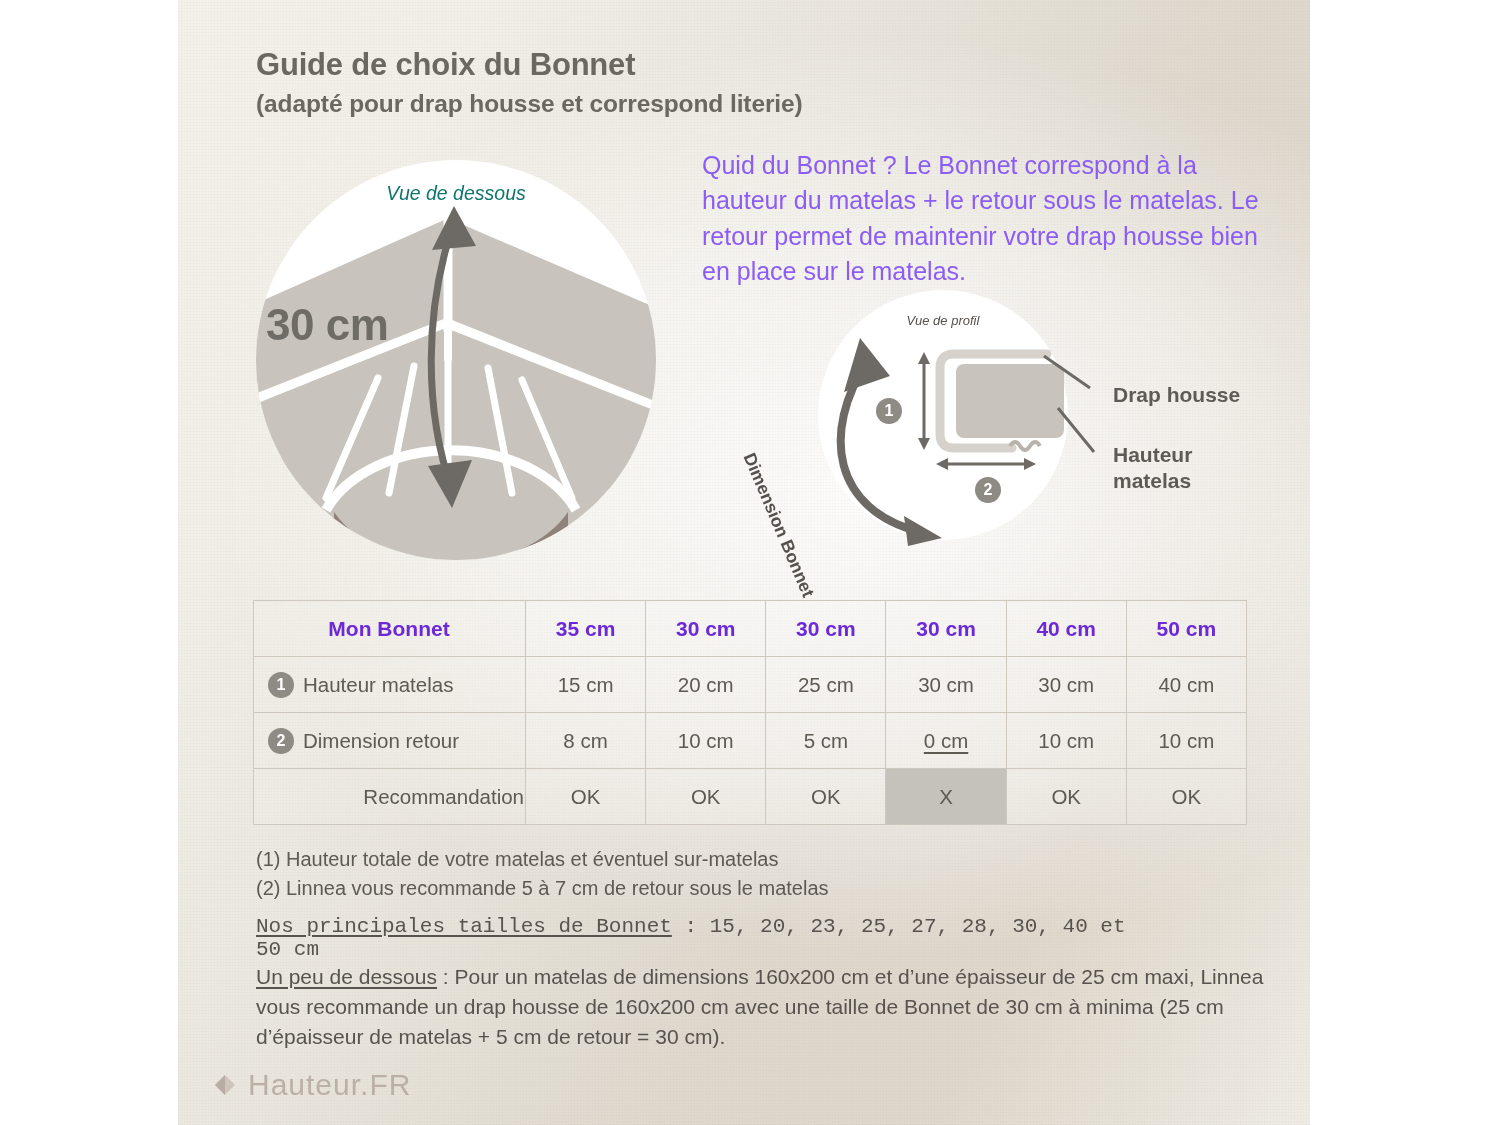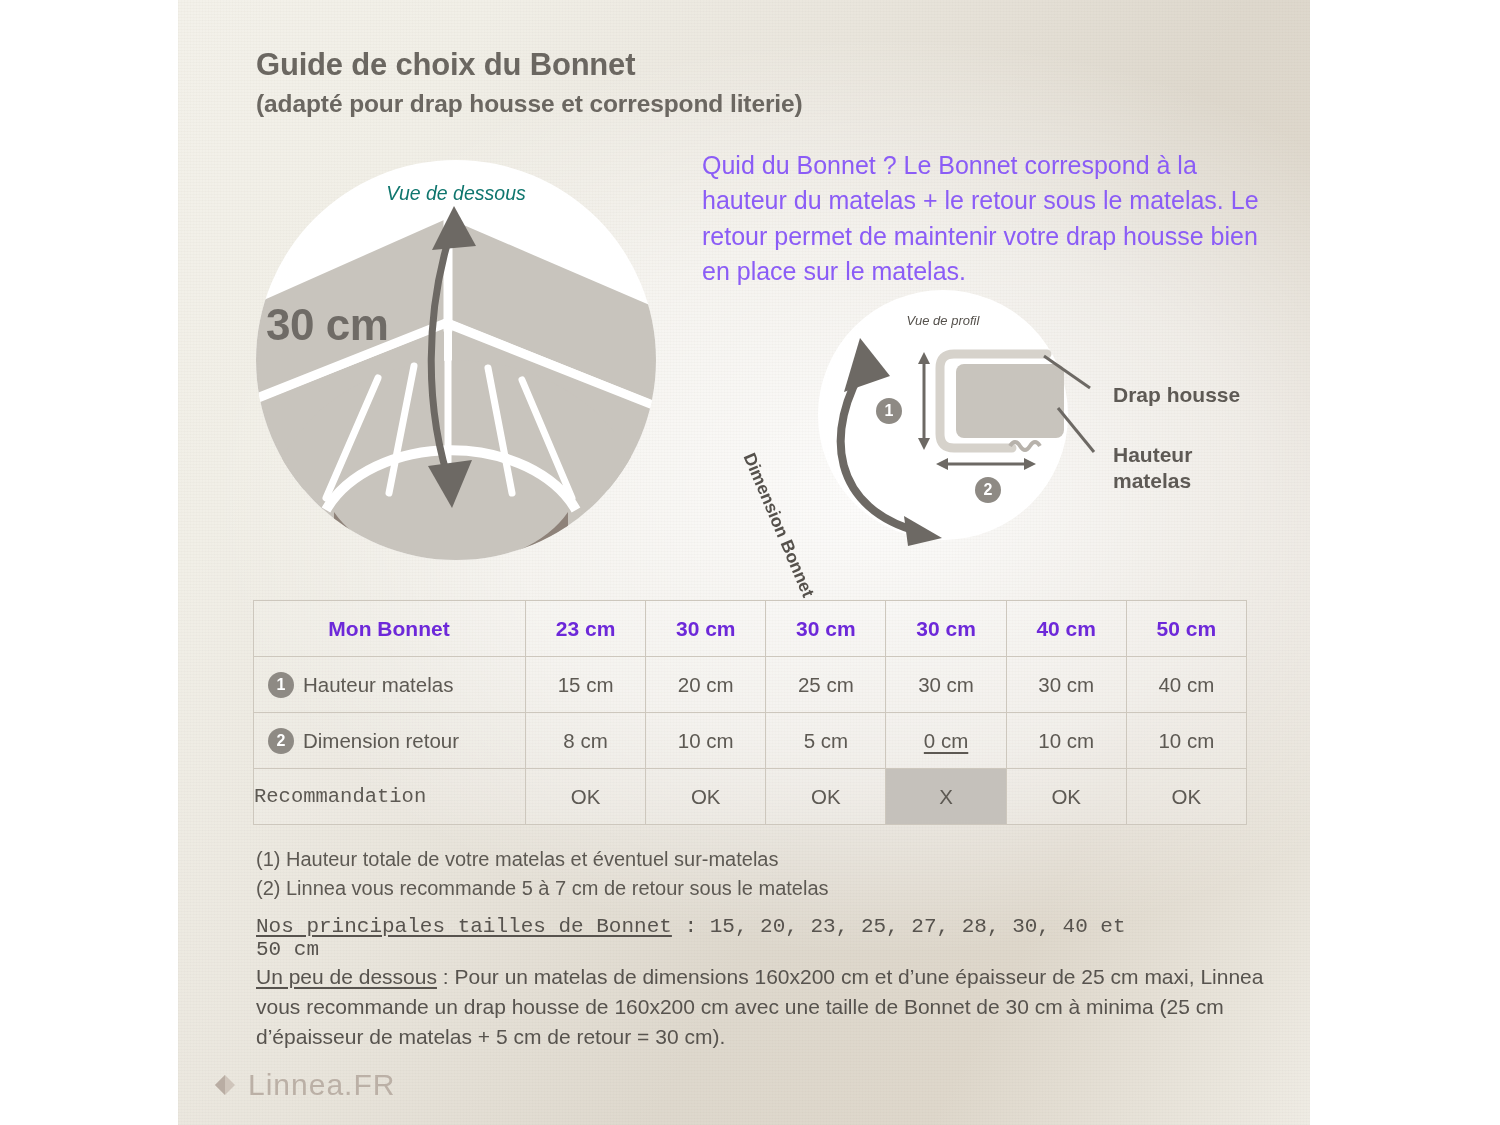--- a/index.html
+++ b/index.html
@@ -178,21 +178,21 @@
   <div class="lay callout" id="lbl-haut">
     <div>Hauteur</div>
     <div>matelas</div>
   </div>
 
   <div class="lay" id="tablewrap">
     <table>
       <tbody>
         <tr class="head">
           <td class="lbl" style="width:270px;">Mon Bonnet</td>
-          <td>23 cm</td>
+          <td>35 cm</td>
           <td>30 cm</td>
           <td>30 cm</td>
           <td>30 cm</td>
           <td>40 cm</td>
           <td>50 cm</td>
         </tr>
         <tr>
           <td class="lbl">
             <span class="rowlbl">
               <span class="circnum" style="position:static;">1</span>
@@ -214,21 +214,21 @@
             </span>
           </td>
           <td>8 cm</td>
           <td>10 cm</td>
           <td>5 cm</td>
           <td><span class="u">0 cm</span></td>
           <td>10 cm</td>
           <td>10 cm</td>
         </tr>
         <tr>
-          <td class="lbl" style="text-align:left;padding-left:0;font-family:Liberation Mono, monospace;">Recommandation</td>
+          <td class="lbl" style="text-align:right;padding-left:0;">Recommandation</td>
           <td>OK</td>
           <td>OK</td>
           <td>OK</td>
           <td class="hl">X</td>
           <td>OK</td>
           <td>OK</td>
         </tr>
       </tbody>
     </table>
   </div>
@@ -244,15 +244,15 @@
 
   <div class="lay" id="pratique">
     <span class="ul">Un peu de dessous</span><span> : Pour un matelas de dimensions 160x200 cm et d’une épaisseur de 25 cm maxi, Linnea vous recommande un drap housse de 160x200 cm avec une taille de Bonnet de 30 cm à minima (25 cm d’épaisseur de matelas + 5 cm de retour = 30 cm).</span>
   </div>
 
   <div class="lay" id="logo">
     <svg width="26" height="26" viewBox="0 0 26 26">
       <polygon points="13,3 23,13 13,23 3,13" fill="#cfc5bb"></polygon>
       <polygon points="13,3 13,23 3,13" fill="#b9ada3"></polygon>
     </svg>
-    <span id="logo-text">Linnea.FR</span>
+    <span id="logo-text">Hauteur.FR</span>
   </div>
 </div>
 
 </body></html>

